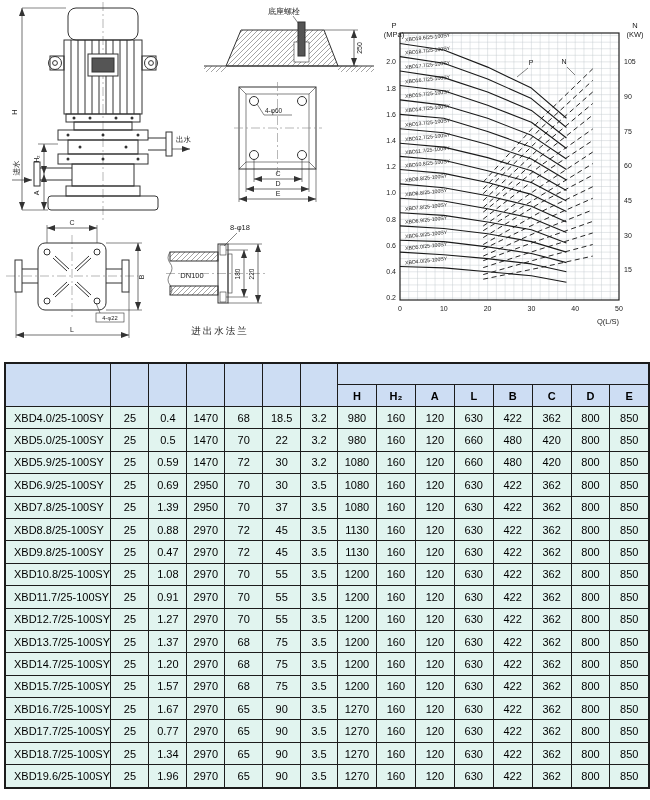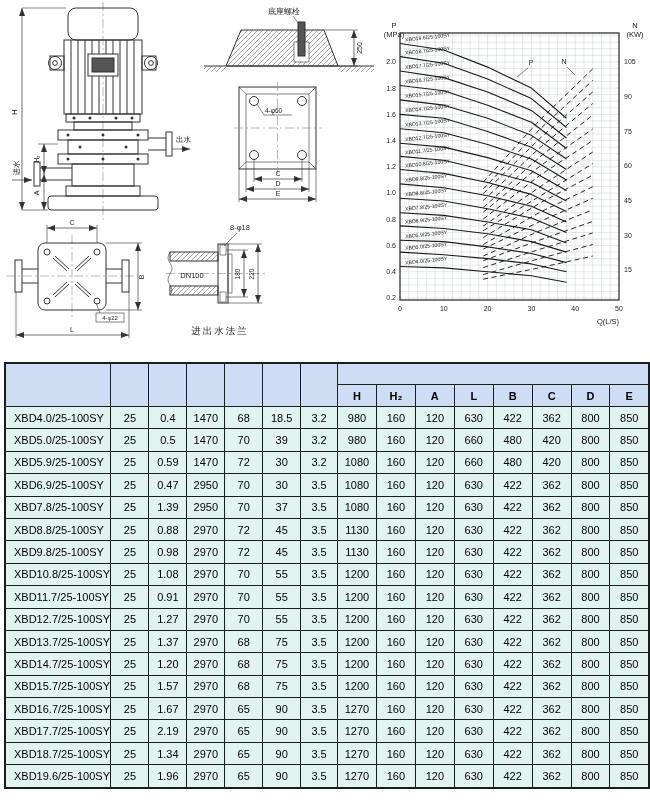--- a/index.html
+++ b/index.html
@@ -431,21 +431,21 @@
             <td>362</td>
             <td>800</td>
             <td>850</td>
           </tr>
           <tr>
             <td class="model">XBD5.0/25-100SY</td>
             <td>25</td>
             <td>0.5</td>
             <td>1470</td>
             <td>70</td>
-            <td>39</td>
+            <td>22</td>
             <td>3.2</td>
             <td>980</td>
             <td>160</td>
             <td>120</td>
             <td>660</td>
             <td>480</td>
             <td>420</td>
             <td>800</td>
             <td>850</td>
           </tr>
@@ -462,21 +462,21 @@
             <td>120</td>
             <td>660</td>
             <td>480</td>
             <td>420</td>
             <td>800</td>
             <td>850</td>
           </tr>
           <tr>
             <td class="model">XBD6.9/25-100SY</td>
             <td>25</td>
-            <td>0.47</td>
+            <td>0.69</td>
             <td>2950</td>
             <td>70</td>
             <td>30</td>
             <td>3.5</td>
             <td>1080</td>
             <td>160</td>
             <td>120</td>
             <td>630</td>
             <td>422</td>
             <td>362</td>
@@ -513,21 +513,21 @@
             <td>120</td>
             <td>630</td>
             <td>422</td>
             <td>362</td>
             <td>800</td>
             <td>850</td>
           </tr>
           <tr>
             <td class="model">XBD9.8/25-100SY</td>
             <td>25</td>
-            <td>0.98</td>
+            <td>0.47</td>
             <td>2970</td>
             <td>72</td>
             <td>45</td>
             <td>3.5</td>
             <td>1130</td>
             <td>160</td>
             <td>120</td>
             <td>630</td>
             <td>422</td>
             <td>362</td>
@@ -649,21 +649,21 @@
             <td>120</td>
             <td>630</td>
             <td>422</td>
             <td>362</td>
             <td>800</td>
             <td>850</td>
           </tr>
           <tr>
             <td class="model">XBD17.7/25-100SY</td>
             <td>25</td>
-            <td>2.19</td>
+            <td>0.77</td>
             <td>2970</td>
             <td>65</td>
             <td>90</td>
             <td>3.5</td>
             <td>1270</td>
             <td>160</td>
             <td>120</td>
             <td>630</td>
             <td>422</td>
             <td>362</td>

